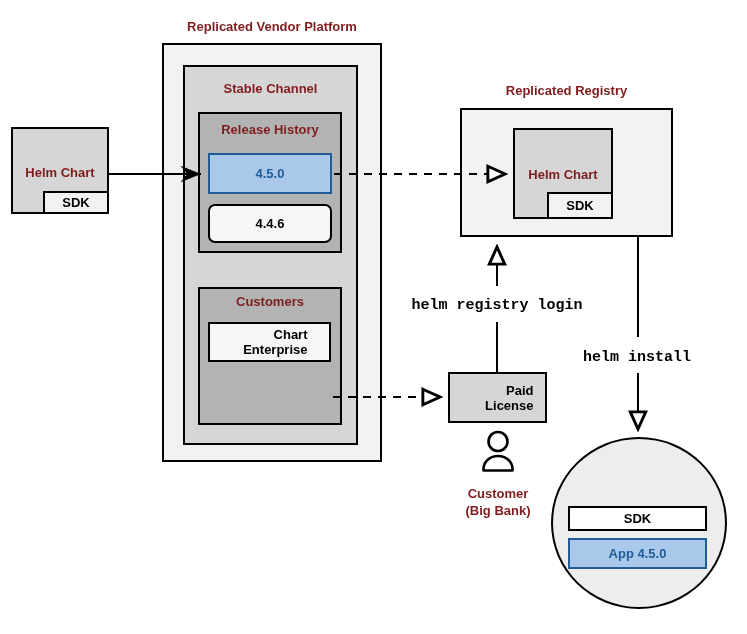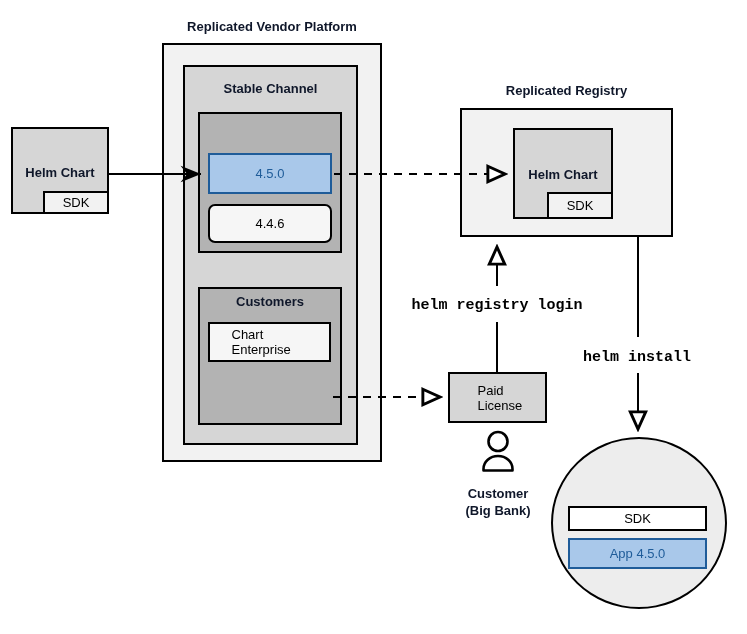--- a/index.html
+++ b/index.html
@@ -19,31 +19,31 @@
   .fill-medium{background:#d6d6d6;}
   .fill-dark{background:#b3b3b3;}
   .fill-offwhite{background:#f6f6f6;}
   .fill-white{background:#ffffff;}
   .fill-blue{background:#a9c8ea;border-color:#1f5c99;color:#1f5c99;}
   .lbl{
     position:absolute;
     font-weight:bold;
     font-size:13px;
     line-height:15px;
-    color:#0f172a;
+    color:#7f1d1d;
     text-align:center;
   }
   .center-content{
     display:flex;
     align-items:center;
     justify-content:center;
-    font-weight:normal;
+    font-weight:bold;
     font-size:13px;
     line-height:15px;
-    text-align:left;
+    text-align:right;
   }
   .mono{
     position:absolute;
     font-family:"Liberation Mono","DejaVu Sans Mono",monospace;
     font-weight:bold;
     font-size:15px;
     color:#000;
     text-align:center;
   }
   .wrap-narrow{display:inline-block;}
@@ -62,20 +62,21 @@
 
 <div id="canvas">
 
   <div class="lbl" style="left:162px;top:19px;width:220px;">Replicated Vendor Platform</div>
   <div class="box fill-light" style="left:162px;top:43px;width:220px;height:419px;"></div>
 
   <div class="box fill-medium" style="left:183px;top:65px;width:175px;height:380px;"></div>
   <div class="lbl" style="left:183px;top:81px;width:175px;">Stable Channel</div>
 
   <div class="box fill-dark" style="left:198px;top:112px;width:144px;height:141px;"></div>
+  <div class="lbl" style="left:198px;top:122px;width:144px;">Release History</div>
 
   <div class="box fill-blue center-content" style="left:208px;top:153px;width:124px;height:41px;">
     <span>4.5.0</span>
   </div>
   <div class="box fill-offwhite center-content" style="left:208px;top:204px;width:124px;height:39px;border-radius:7px;">
     <span>4.4.6</span>
   </div>
 
   <div class="box fill-dark" style="left:198px;top:287px;width:144px;height:138px;"></div>
   <div class="lbl" style="left:198px;top:294px;width:144px;">Customers</div>

